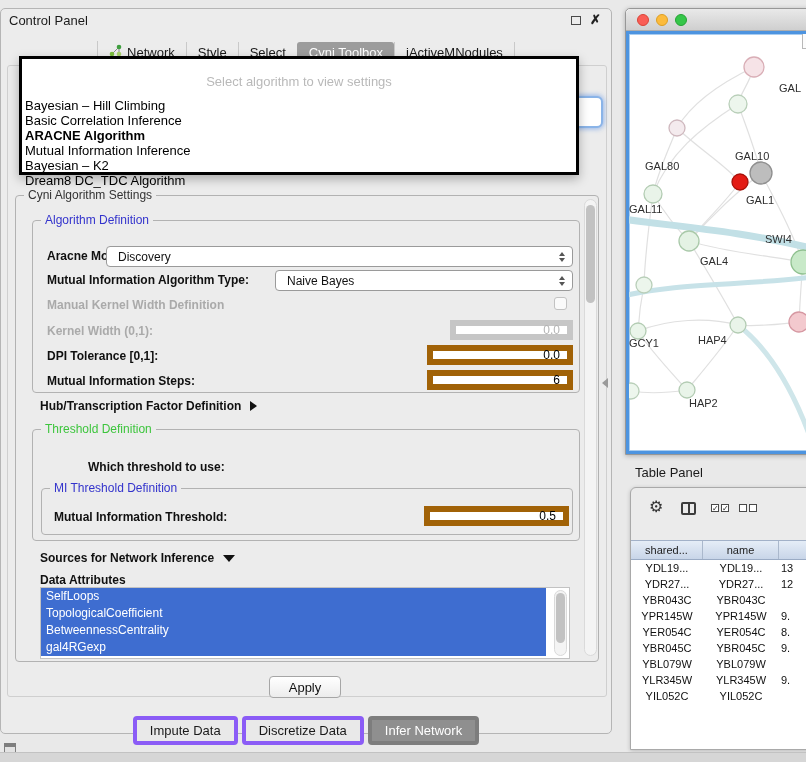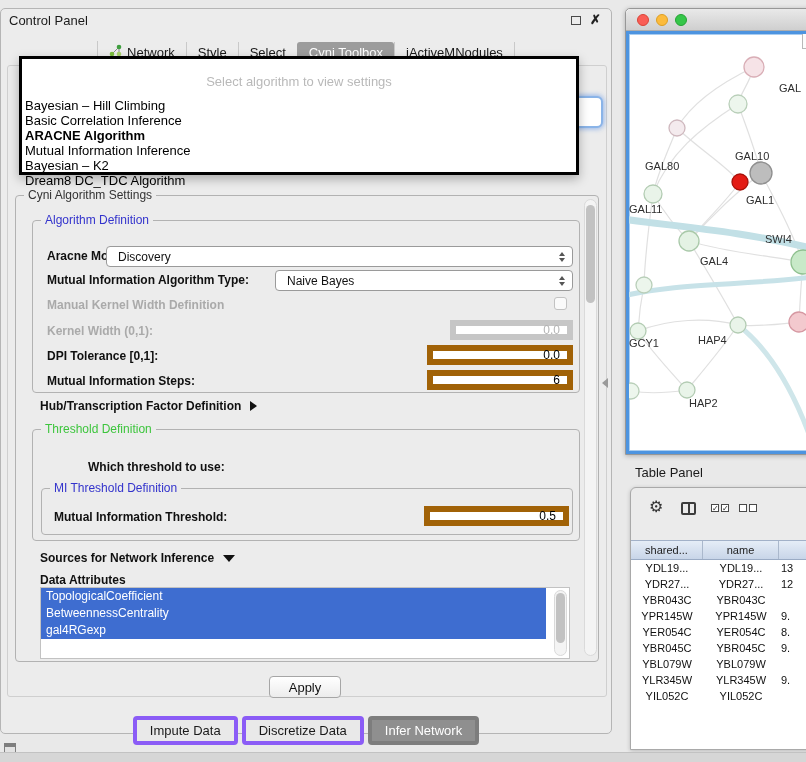--- a/index.html
+++ b/index.html
@@ -234,20 +234,21 @@
         </div>
       </div>
 
       <div class="inline-row" style="left:24px; top:355px;">
         <span>Sources for Network Inference</span>
         <span class="tri-down"></span>
       </div>
       <span class="flabel" style="left:24px; top:377px;">Data Attributes</span>
 
       <div class="listbox" style="left:24px; top:391px; width:530px; height:72px;">
+        <div class="litem">SelfLoops</div>
         <div class="litem">TopologicalCoefficient</div>
         <div class="litem">BetweennessCentrality</div>
         <div class="litem">gal4RGexp</div>
         <div class="vscroll" style="right:2px; top:2px; bottom:2px; width:13px;">
           <div class="vthumb" style="top:2px; height:50px;"></div>
         </div>
       </div>
 
       <div class="vscroll" style="right:1px; top:3px; bottom:5px; width:13px;">
         <div class="vthumb" style="top:5px; height:98px;"></div>

